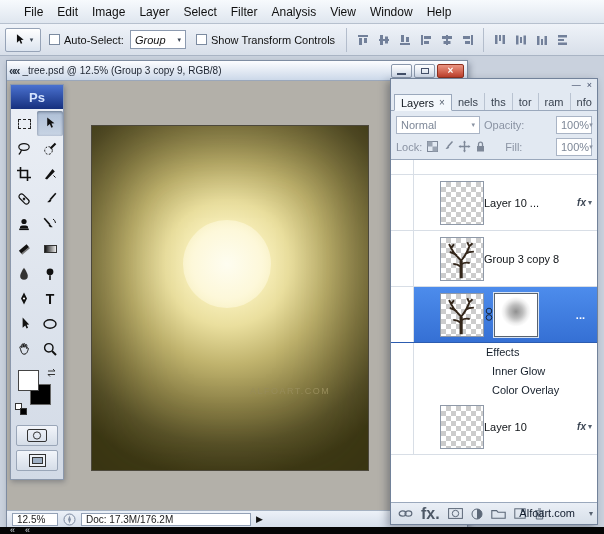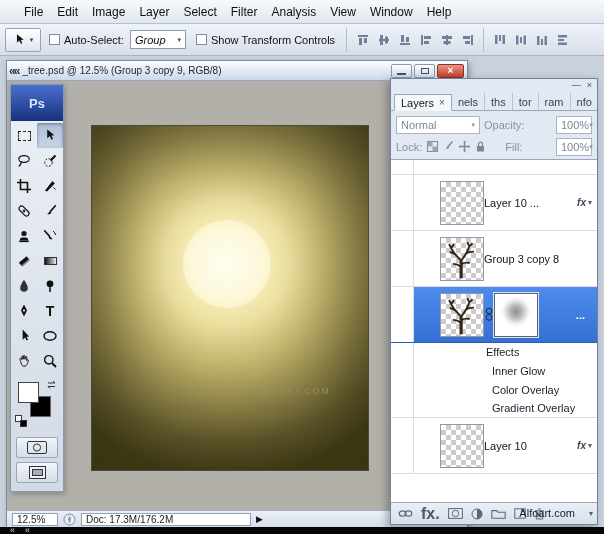--- a/index.html
+++ b/index.html
@@ -36,21 +36,21 @@
 .sun{position:absolute;left:calc(49% - 44px);top:calc(40% - 44px);width:88px;height:88px;border-radius:50%;background:radial-gradient(circle,#fefdf0 0%,#fdf8da 55%,rgba(253,248,218,0) 100%);}
 .watermark{position:absolute;left:158px;top:260px;font-size:9px;letter-spacing:1.5px;color:#978c5a;}
 .doc-statusbar{position:absolute;left:0;bottom:0;width:100%;height:17px;background:linear-gradient(#ecf1f8,#d6deea);border-top:1px solid #a6b2c2;display:flex;align-items:center;gap:5px;padding:0 5px;}
 .sfield{height:13px;background:#fff;border:1px solid #93a1b6;display:flex;align-items:center;padding:0 4px;font-size:10px;color:#222;}
 .zoomf{width:46px;}
 .docf{width:170px;}
 .sb-arrow{color:#111;font-size:9px;}
 
 
 .toolbar{position:absolute;left:10px;top:84px;width:54px;background:linear-gradient(#ecf0f6,#d2dae6);border:1px solid #8b98ac;z-index:3;padding-bottom:8px;box-shadow:1px 2px 5px rgba(30,40,60,.3);}
-.ps-logo{height:36px;background:linear-gradient(#4a71cf,#16307e);color:#d6e4ff;display:flex;align-items:center;justify-content:center;font-weight:bold;font-size:13px;}
+.ps-logo{height:24px;background:linear-gradient(#4a71cf,#16307e);color:#d6e4ff;display:flex;align-items:center;justify-content:center;font-weight:bold;font-size:13px;}
 .tools{display:grid;grid-template-columns:26px 26px;padding-top:2px;}
 .tool{height:25px;display:flex;align-items:center;justify-content:center;}
 .tool.sel{background:linear-gradient(#aebfd6,#c8d4e4);box-shadow:inset 0 1px 3px rgba(20,30,50,.45);border-radius:2px;}
 .marquee-shape{width:13px;height:10px;border:1px dashed #222;}
 .grad-shape{width:13px;height:8px;border:1px solid #333;background:linear-gradient(90deg,#111,#eee);}
 .t-glyph{font-weight:bold;font-size:14px;color:#111;}
 .swatches{position:relative;height:56px;margin-top:4px;}
 .sw-bg{position:absolute;left:19px;top:19px;width:21px;height:21px;background:#000;border:1px solid #666;}
 .sw-fg{position:absolute;left:7px;top:5px;width:21px;height:21px;background:#fff;border:1px solid #444;box-shadow:inset 0 0 0 1px #fff;}
 .sw-swap{position:absolute;left:36px;top:3px;}
@@ -476,24 +476,20 @@
       <span class="eftext">Effects</span>
     </div>
     <div class="efrow efitem">
       <div class="viz"></div>
       <span class="eftext">Inner Glow</span>
     </div>
     <div class="efrow efitem">
       <div class="viz"></div>
       <span class="eftext">Color Overlay</span>
     </div>
-    <div class="efrow efitem lastline">
-      <div class="viz"></div>
-      <span class="eftext">Gradient Overlay</span>
-    </div>
     <div class="lrow">
       <div class="viz"></div>
       <div class="thumb checker"></div>
       <span class="lname">Layer 10</span>
       <span class="fxb">fx</span>
       <span class="rowarr">▾</span>
     </div>
   </div>
   <div class="panel-footer">
     <svg width="15" height="9">

